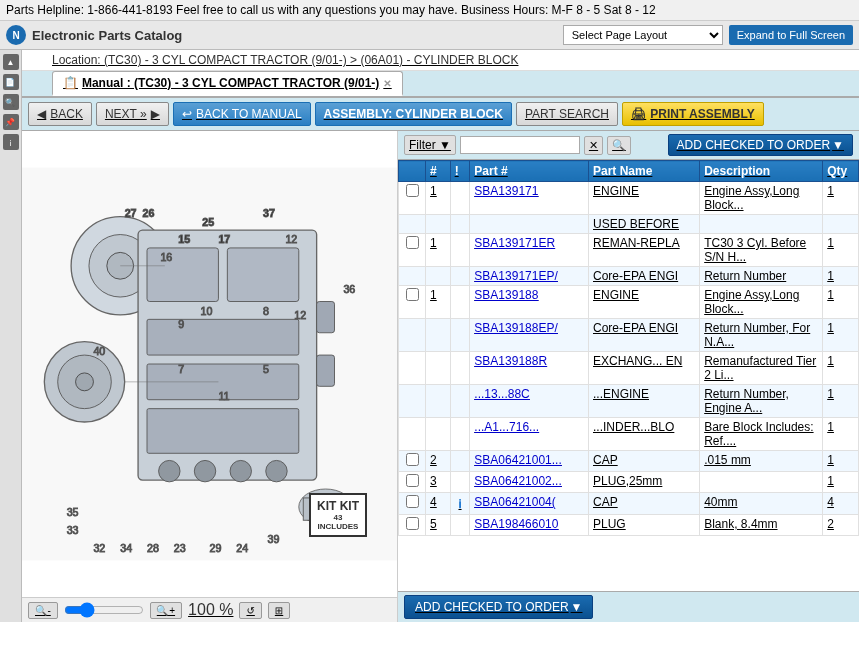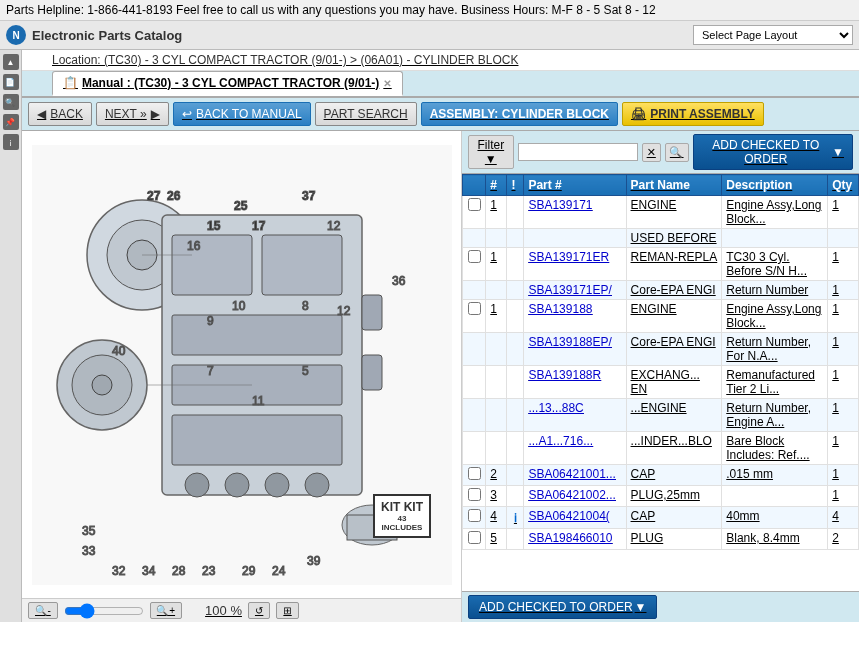--- a/index.html
+++ b/index.html
@@ -159,21 +159,21 @@
 
     
     #panels {
       display: flex;
       flex: 1;
       overflow: hidden;
     }
 
     
     #diagram-panel {
-      width: 440px;
+      width: 376px;
       background: #fff;
       border-right: 1px solid #ccc;
       position: relative;
       overflow: hidden;
       display: flex;
       flex-direction: column;
     }
     #diagram-image {
       flex: 1;
       background: #fff;
@@ -198,21 +198,21 @@
     #diagram-footer {
       padding: 3px 6px;
       background: #f0f0f0;
       border-top: 1px solid #ccc;
       display: flex;
       align-items: center;
       gap: 6px;
     }
     .zoom-btn { padding: 2px 6px; border: 1px solid #999; background: #e0e0e0; cursor: pointer; font-size: 10px; border-radius: 2px; }
     #zoom-slider { width: 80px; }
-    #zoom-level { font-size: 13px; color: #333; margin-left: 17px; }
+    #zoom-level { font-size: 16px; color: #333; }
 
     
     #parts-panel {
       flex: 1;
       display: flex;
       flex-direction: column;
       overflow: hidden;
     }
 
     
@@ -328,20 +328,21 @@
 
 <div id="logo-bar">
   <div id="logo-area">
     <div id="logo-icon">N</div>
     <span id="logo-text">Electronic Parts Catalog</span>
   </div>
   <div id="layout-area">
     <select id="layout-select">
       <option>Select Page Layout</option>
     </select>
+    <button id="expand-btn">Expand to Full Screen</button>
   </div>
 </div>
 
 <div id="main">
 
   <div id="sidebar">
     <div class="sidebar-icon">▲</div>
     <div class="sidebar-icon">📄</div>
     <div class="sidebar-icon">🔍</div>
     <div class="sidebar-icon">📌</div>
@@ -368,25 +369,25 @@
         <span>BACK</span>
       </button>
       <button class="toolbar-btn">
         <span>NEXT »</span>
         <span>▶</span>
       </button>
       <button class="toolbar-btn blue-btn">
         <span>↩</span>
         <span>BACK TO MANUAL</span>
       </button>
+      <button class="toolbar-btn assembly-btn">
+        <span>ASSEMBLY: CYLINDER BLOCK</span>
+      </button>
       <button class="toolbar-btn">
         <span>PART SEARCH</span>
-      </button>
-      <button class="toolbar-btn assembly-btn">
-        <span>ASSEMBLY: CYLINDER BLOCK</span>
       </button>
       <button class="toolbar-btn yellow-btn">
         <span>🖨</span>
         <span>PRINT ASSEMBLY</span>
       </button>
     </div>
 
     <div id="panels">
 
       <div id="diagram-panel">

